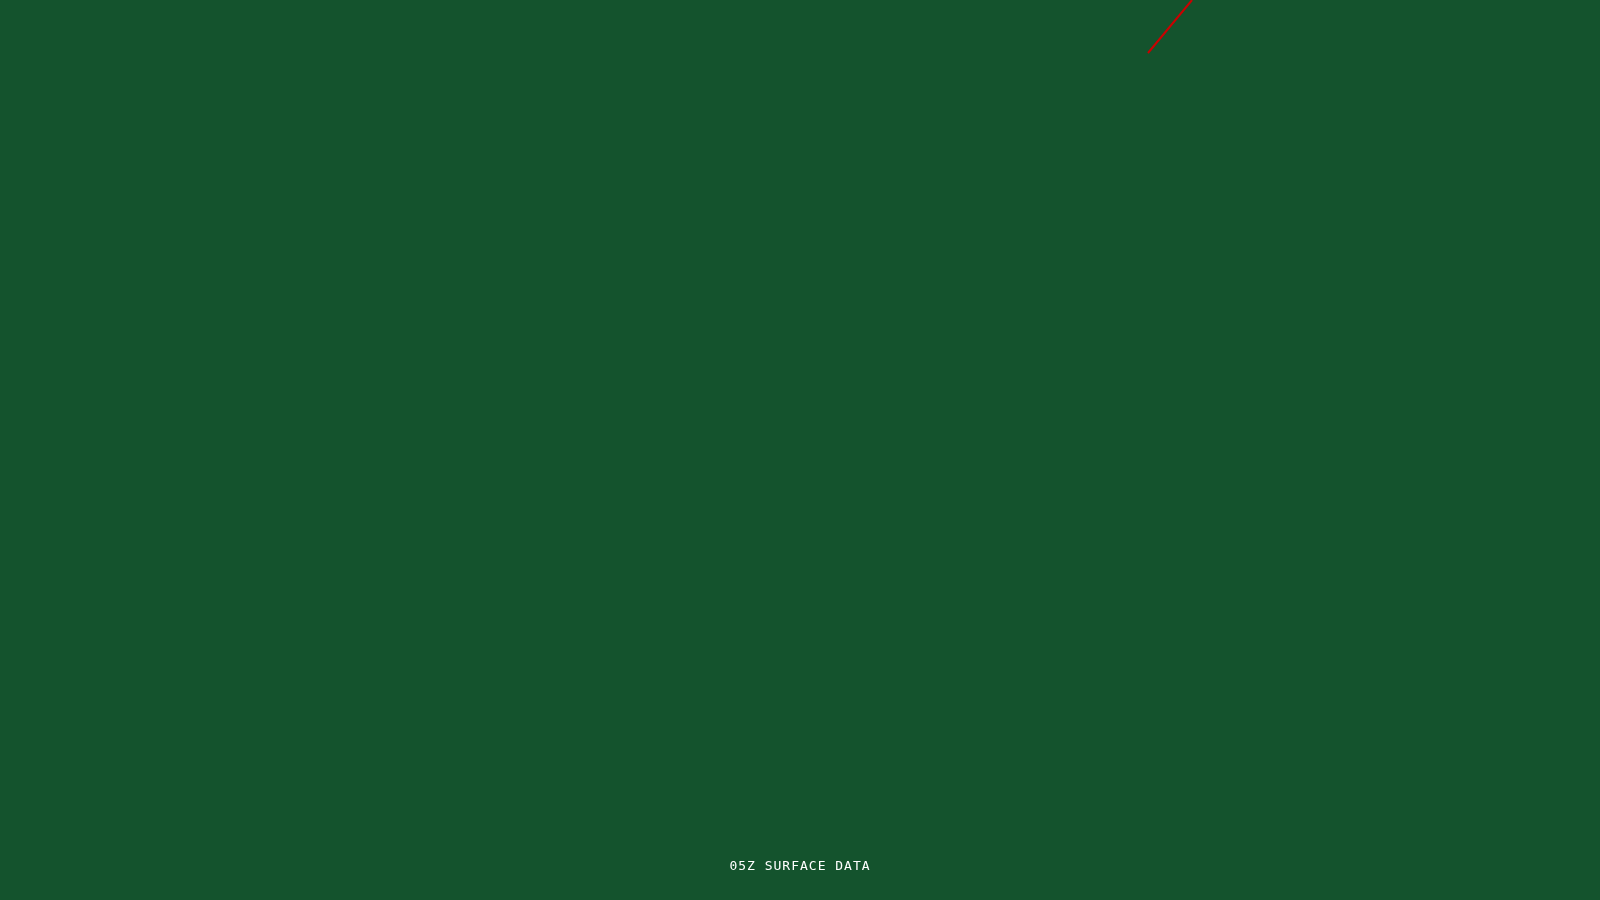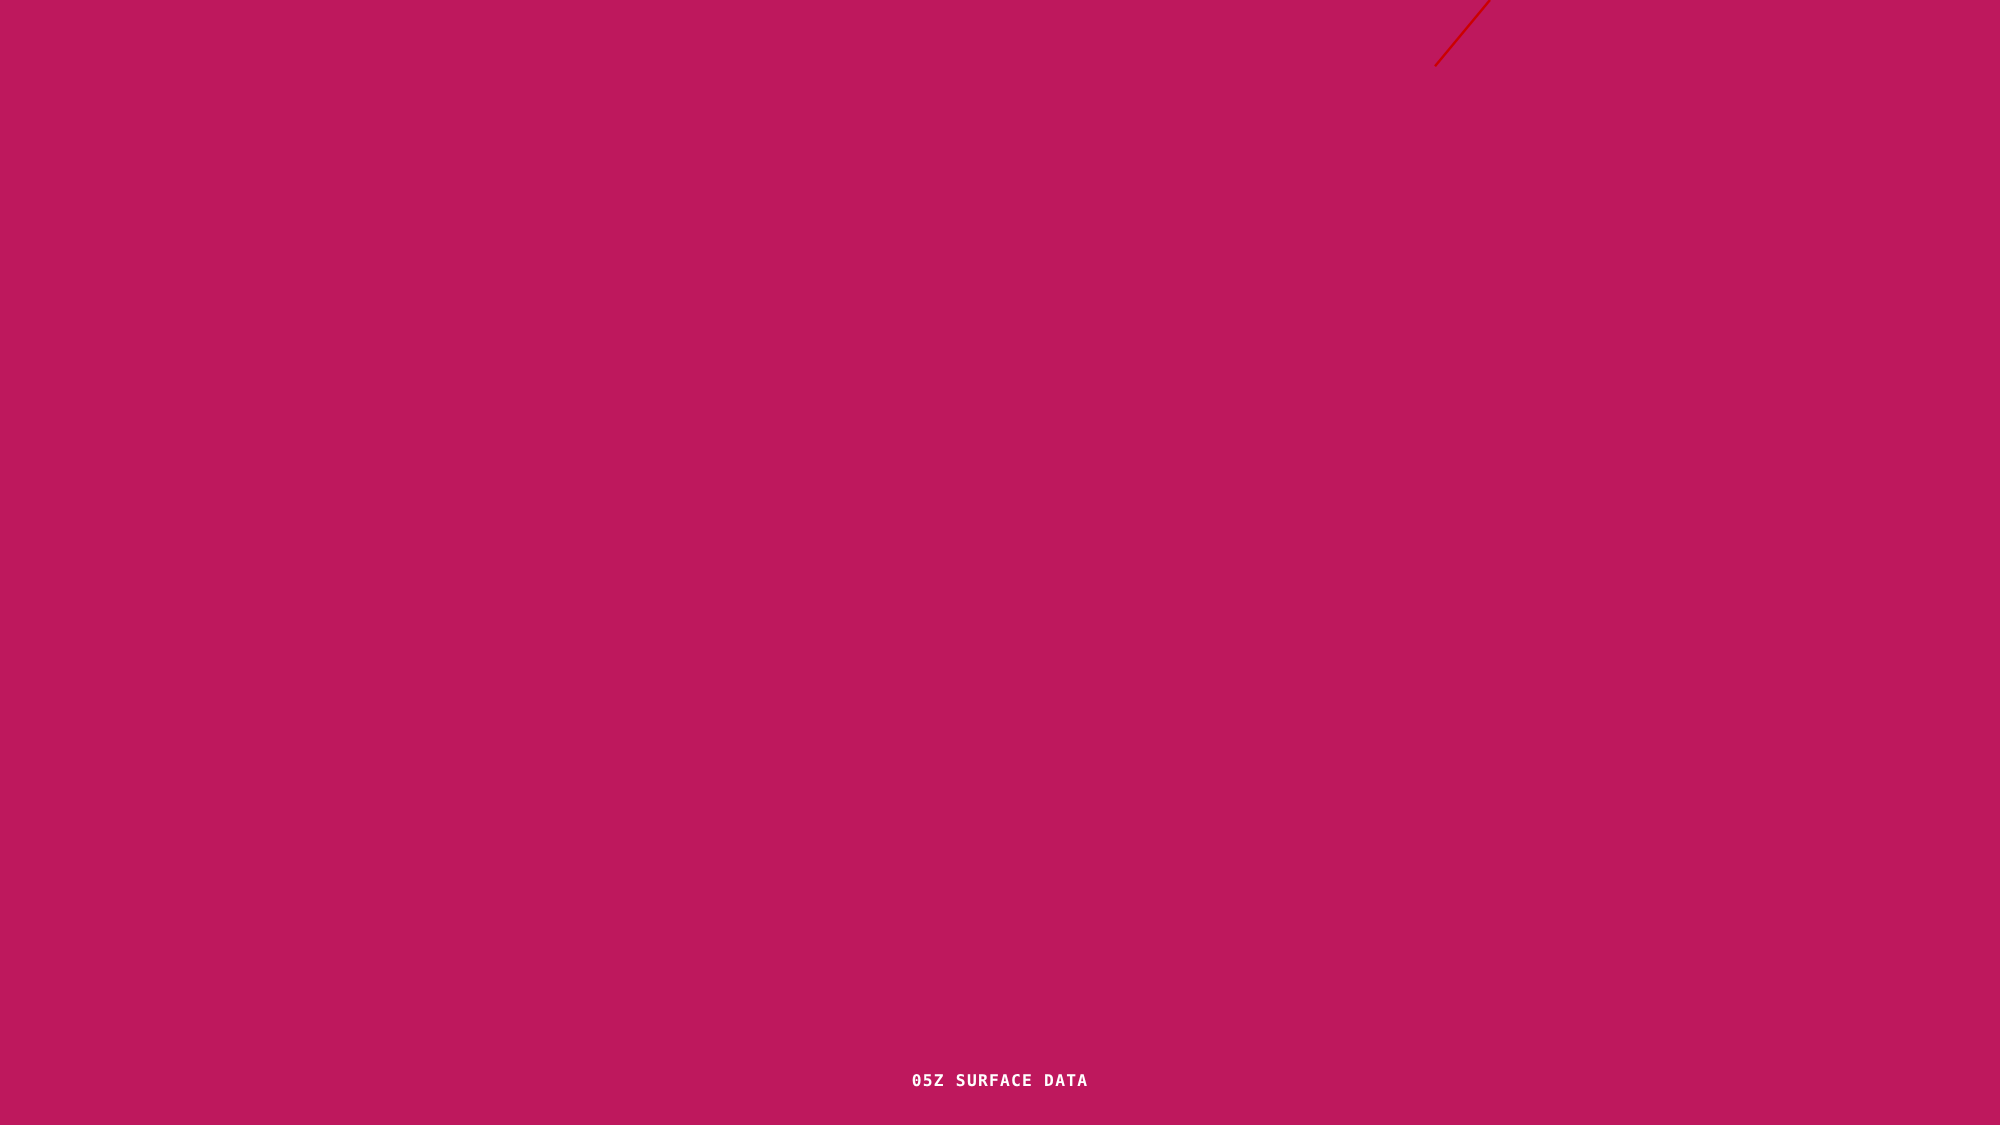--- a/index.html
+++ b/index.html
@@ -4,24 +4,23 @@
 <style>
   html, body {
     margin: 0;
     padding: 0;
     background: #000000;
   }
   #viewport {
     position: relative;
     width: 1600px;
     height: 900px;
-    background: #be185d;
+    background: #14532d;
     overflow: hidden;
     font-family: "DejaVu Sans Mono", monospace;
-    font-weight: bold;
   }
   
   #front-line {
     position: absolute;
     left: 1130px;
     top: 0px;
     width: 80px;
     height: 60px;
     pointer-events: none;
   }

